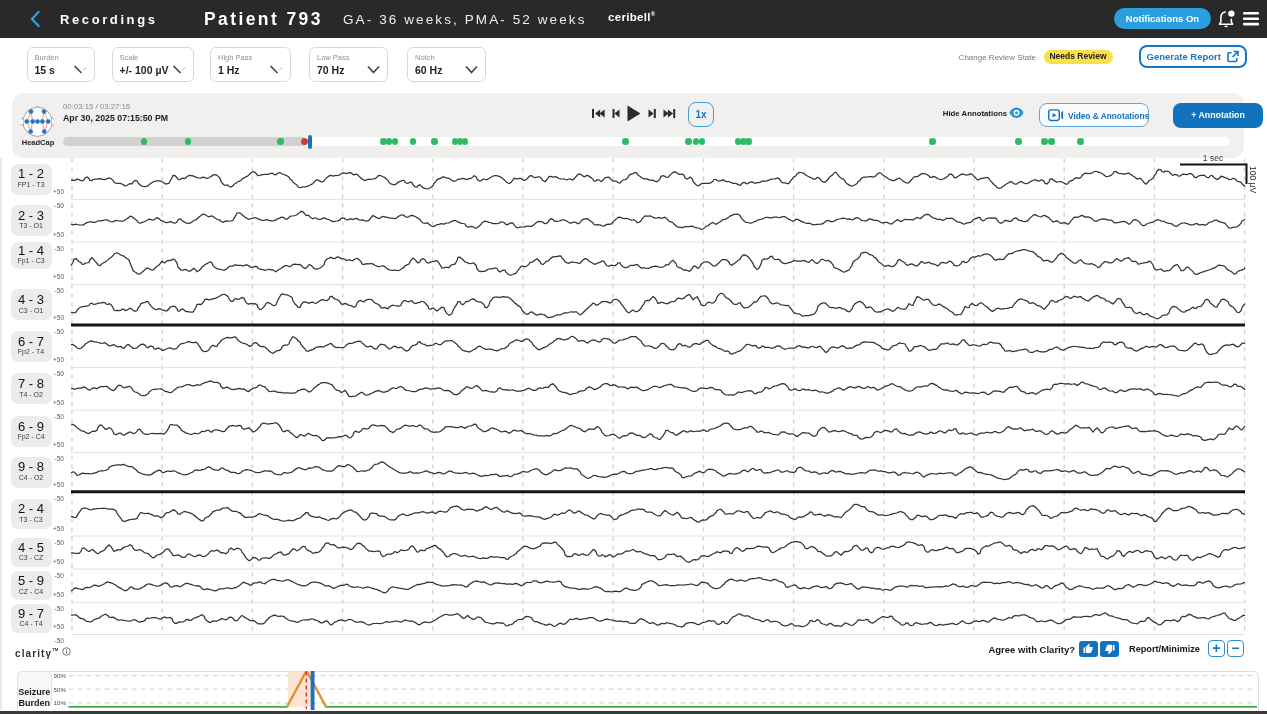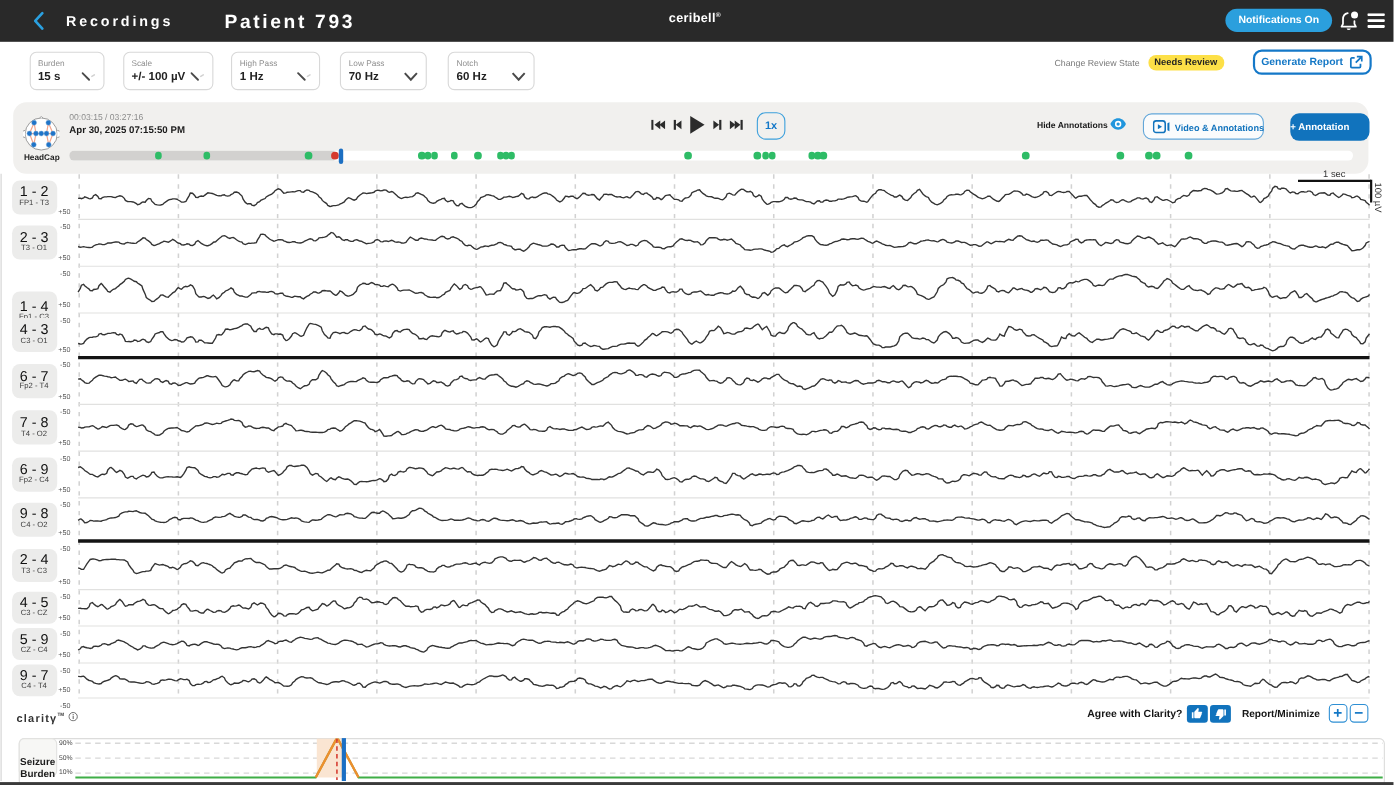--- a/index.html
+++ b/index.html
@@ -34,22 +34,22 @@
 #ptrack{position:absolute;left:63px;top:137.2px;width:1167px;height:8.6px;background:#fff;border-radius:4.3px}
 #pplayed{position:absolute;left:63px;top:137.2px;width:241px;height:8.6px;background:#d2d1cf;border-radius:4.3px 0 0 4.3px}
 .gdot{position:absolute;top:138.3px;width:6.4px;height:6.4px;border-radius:50%;background:#2ebc66}
 #rdot{position:absolute;left:300.6px;top:138px;width:7px;height:7px;border-radius:50%;background:#d53a2e}
 #cursor{position:absolute;left:308.4px;top:134.5px;width:3.8px;height:14px;border-radius:2px;background:#1c6fc2}
 #onex{position:absolute;left:688px;top:101.5px;width:26px;height:25px;border:1.6px solid #3da0dc;border-radius:8px;
  color:#1478c8;font-size:10px;font-weight:bold;text-align:center;line-height:23px;background:#f1f0ee}
 #hideann{position:absolute;left:930px;top:108.5px;width:77px;text-align:right;font-size:7.8px;font-weight:bold;color:#1a1a1a;white-space:nowrap}
 #vidbtn{position:absolute;left:1039px;top:102.5px;width:110px;height:24px;border:1.4px solid #63a7d9;border-radius:8px;background:#fafbfc}
 #vidbtn span{position:absolute;left:28px;top:7px;font-size:8.3px;font-weight:bold;color:#1173bd;white-space:nowrap}
-#annbtn{position:absolute;left:1173px;top:102.5px;width:72px;height:25px;border-radius:8px;background:#1173bd;
- color:#fff;font-size:8.8px;font-weight:bold;text-align:left;line-height:25px}
+#annbtn{position:absolute;left:1173px;top:102.5px;width:90px;height:25px;border-radius:8px;background:#1173bd;
+ color:#fff;font-size:8.8px;font-weight:bold;text-align:center;line-height:25px}
 
 .chbox{position:absolute;left:10.5px;width:41px;background:#ececeb;border-radius:7px;text-align:center;
  display:flex;flex-direction:column;justify-content:center}
 .chbox .c1{font-size:13px;font-weight:normal;color:#111;line-height:10.5px}
 .chbox .c2{font-size:7px;color:#3c3c3c;line-height:9px}
 
 #clarity{position:absolute;left:15px;top:646.5px;font-size:10px;font-weight:600;letter-spacing:1.1px;color:#333}
 #clarity .tm{font-size:4.2px;letter-spacing:0.1px;vertical-align:5.5px}
 #agree{position:absolute;left:960px;top:644px;width:115px;text-align:right;font-size:9.5px;font-weight:bold;color:#161616;white-space:nowrap}
 .thumbbtn{position:absolute;top:640.5px;width:19.5px;height:16.5px;border-radius:3px;background:#1173bd}
@@ -63,20 +63,21 @@
 .szt{position:absolute;width:28px;text-align:right;font-size:6.2px;color:#4a4a4a}
 #botbar{position:absolute;left:0;top:710.5px;width:1267px;height:3.5px;background:#3a3a3a}
 </style></head><body>
 
 <div id="topbar">
  <svg class="abs" style="left:29px;top:10px" width="12" height="18">
       <path d="M9.5 2 L3 9 L9.5 16" fill="none" stroke="#2aa0e0" stroke-width="2.4" stroke-linecap="round" stroke-linejoin="round"></path>
     </svg>
  <div class="rec">Recordings</div>
  <div class="pat">Patient 793</div>
+ <div class="ga">GA- 36 weeks, PMA- 52 weeks</div>
  <div id="logo">ceribell<sup>®</sup></div>
  <div id="notif">Notifications On</div>
  <svg class="abs" style="left:1217px;top:9px" width="19" height="20" viewBox="0 0 19 20">
    <path d="M8.2 3.0 C5.3 3.6 3.9 5.9 3.9 8.6 L3.9 12.6 L2.6 15.3 L15.6 15.3 L14.3 12.6 L14.3 10.2" fill="none" stroke="#fff" stroke-width="1.6" stroke-linejoin="round" stroke-linecap="round"></path>
    <path d="M7.2 16.8 A 1.95 1.95 0 0 0 11.0 16.8 Z" fill="#fff"></path>
    <circle cx="14.4" cy="4.6" r="3.2" fill="#fff"></circle>
  </svg>
  <svg class="abs" style="left:1243px;top:12px" width="16" height="14">
       <g fill="#fff">
         <rect x="0" y="0" width="16" height="2.6" rx="1"></rect>
@@ -295,21 +296,21 @@
 </svg>
 
 <div class="chbox" style="top:163.5px;height:31px">
     <div class="c1">1 - 2</div>
     <div class="c2">FP1 - T3</div>
   </div>
 <div class="chbox" style="top:205.2px;height:31px">
     <div class="c1">2 - 3</div>
     <div class="c2">T3 - O1</div>
   </div>
-<div class="chbox" style="top:265px;height:37px">
+<div class="chbox" style="top:242px;height:27px">
     <div class="c1">1 - 4</div>
     <div class="c2">Fp1 - C3</div>
   </div>
 <div class="chbox" style="top:289.3px;height:31px">
     <div class="c1">4 - 3</div>
     <div class="c2">C3 - O1</div>
   </div>
 <div class="chbox" style="top:330.9px;height:31px">
     <div class="c1">6 - 7</div>
     <div class="c2">Fp2 - T4</div>

